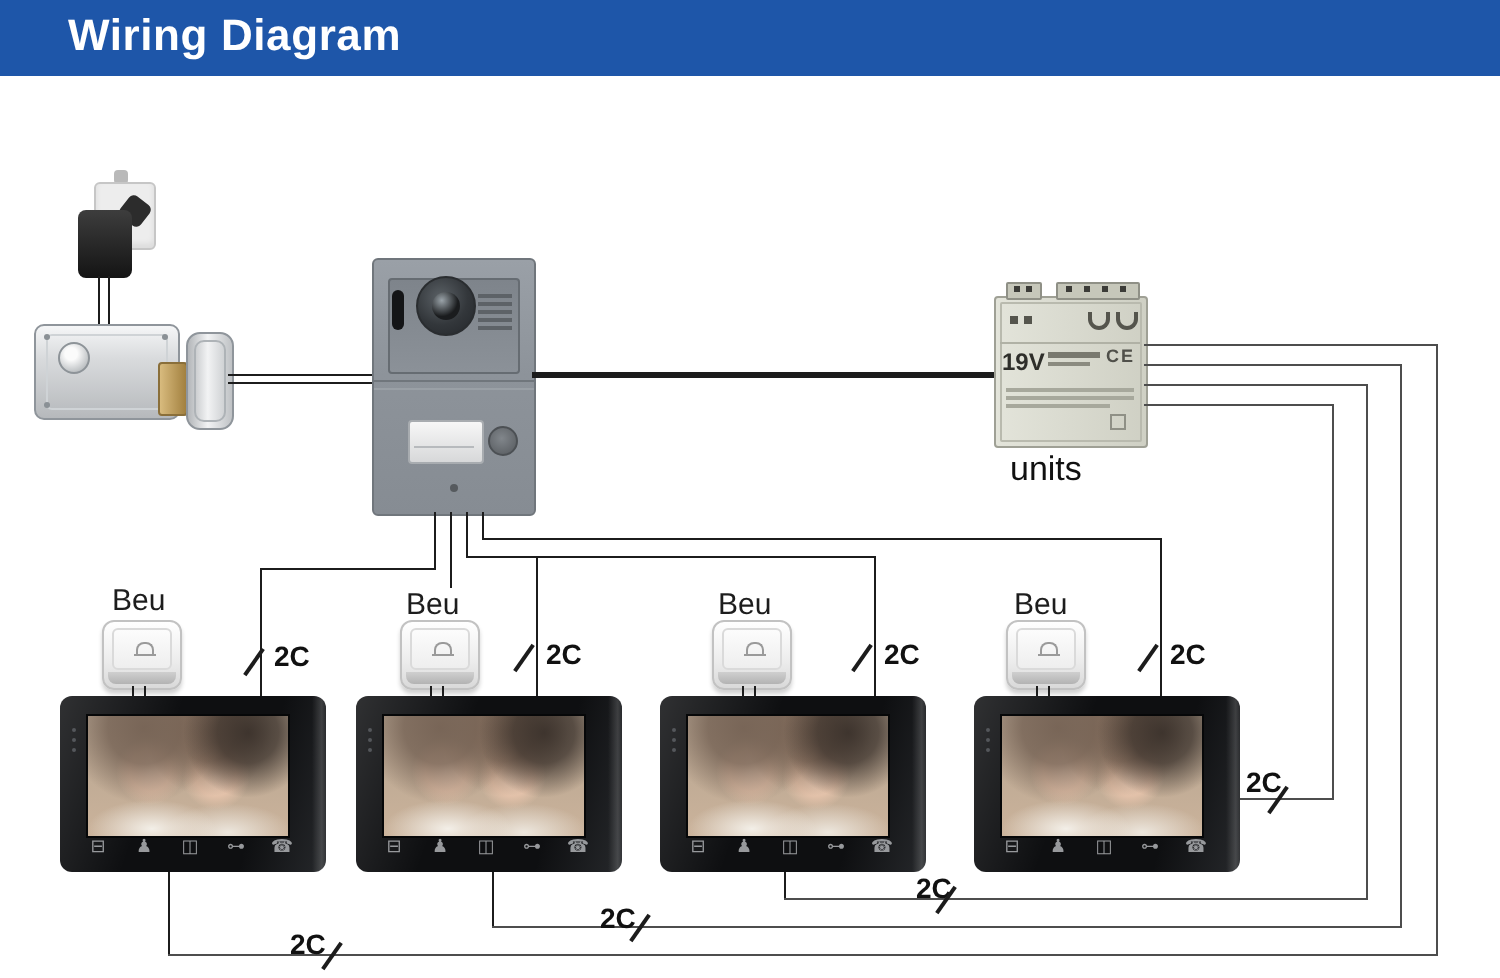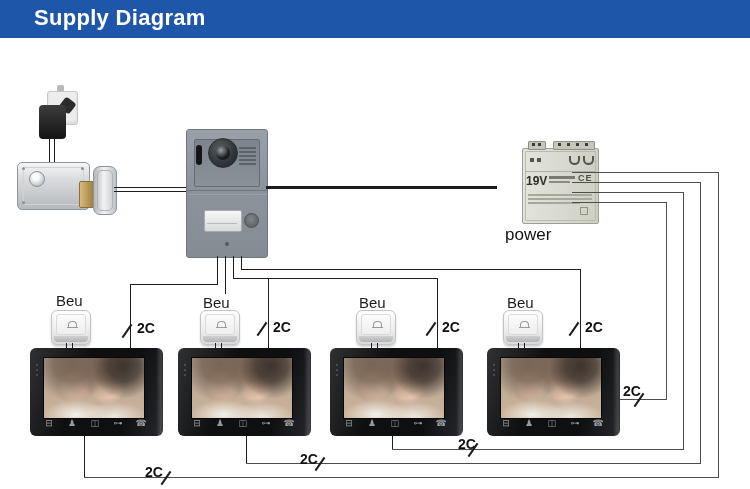--- a/index.html
+++ b/index.html
@@ -33,21 +33,21 @@
   .station-slot{left:9px;top:15px;width:6px;height:20px;background:#141517;border-radius:3px;}
   .station-cam{left:21px;top:8px;width:28px;height:28px;border-radius:50%;background:radial-gradient(circle at 40% 35%,#5a6065 0%,#33373b 55%,#23262a 100%);border:1px solid #2a2d30;}
   .station-lens{left:7px;top:7px;width:14px;height:14px;border-radius:50%;background:radial-gradient(circle at 35% 30%,#9aa3a9 0%,#1a1c1e 60%);}
   .grille-line{position:absolute;left:52px;width:17px;height:2px;background:#5d6267;}
   .station-seam{position:absolute;left:0;width:100%;height:1px;background:#70767c;}
   .station-btn{left:17px;top:80px;width:36px;height:20px;background:linear-gradient(180deg,#f7f7f7,#d7d8d9);border:1px solid #a8acb0;border-radius:2px;}
   .station-btn-line{left:2px;top:12px;width:30px;height:1px;background:#b7babd;position:absolute;}
   .station-spk{left:57px;top:83px;width:13px;height:13px;border-radius:50%;background:radial-gradient(circle at 45% 40%,#81868b,#55595d);border:1px solid #4c5054;}
   .station-hole{left:38px;top:112px;width:4px;height:4px;border-radius:50%;background:#565a5e;}
   
-  .psu{left:522px;top:148px;width:75px;height:74px;background:linear-gradient(90deg,#e3e4da,#cfd0c4);border:1px solid #9fa095;border-radius:2px;}
+  .psu{left:497px;top:148px;width:75px;height:74px;background:linear-gradient(90deg,#e3e4da,#cfd0c4);border:1px solid #9fa095;border-radius:2px;}
   .psu-panel{left:2px;top:2px;width:69px;height:68px;border:1px solid #b9baae;border-radius:1px;}
   .psu-term{position:absolute;background:#c6c7ba;border:1px solid #8f9086;border-radius:1px;height:7px;top:-8px;}
   .psu-dot{position:absolute;top:1px;width:3px;height:3px;background:#3c3c38;}
   .uclamp{position:absolute;width:7px;height:7px;border:2px solid #55554d;border-top:none;border-radius:0 0 6px 6px;top:7px;}
   .psu-sq{position:absolute;top:9px;width:4px;height:4px;background:#55554d;}
   .psu-divider{left:2px;top:22px;width:70px;height:1px;background:#b0b1a5;}
   .psu-v{left:3px;top:25px;font-size:12px;font-weight:bold;color:#2e2e2a;}
   .psu-bar{position:absolute;background:#79796f;}
   .psu-ce{left:55px;top:24px;font-size:9px;font-weight:bold;color:#50504a;letter-spacing:1px;}
   .psu-caption{left:505px;top:225px;font-size:17px;color:#111;}
@@ -74,21 +74,21 @@
       radial-gradient(ellipse 32% 24% at 70% 97%, #ece6dd 0%, rgba(236,230,221,0) 100%),
       linear-gradient(180deg,#b2a18f 0%,#c1ac96 55%,#cbb39b 100%);}
   .mi{position:absolute;top:70px;width:14px;text-align:center;font-size:9px;color:#97999c;}
 </style>
 </head>
 <body>
 
 <div id="canvas">
 
   <div class="abs topbar"></div>
-  <div class="abs topbar-title">Supply Diagram</div>
+  <div class="abs topbar-title">Wiring Diagram</div>
 
   <div class="abs outlet-pin"></div>
   <div class="abs outlet"></div>
   <div class="abs adapter-neck"></div>
   <div class="abs adapter"></div>
   <div class="wb" style="left:49px;top:138px;width:1.4px;height:25px;"></div>
   <div class="wb" style="left:54px;top:138px;width:1.4px;height:25px;"></div>
 
   <div class="abs lock-body">
     <div class="abs lock-face"></div>
@@ -159,21 +159,21 @@
     <div class="abs psu-divider"></div>
     <div class="abs psu-v">19V</div>
     <div class="psu-bar" style="left:26px;top:27px;width:26px;height:2.5px;"></div>
     <div class="psu-bar" style="left:26px;top:32px;width:21px;height:2px;background:#8b8b80;"></div>
     <div class="abs psu-ce">CE</div>
     <div class="psu-bar" style="left:5px;top:45px;width:64px;height:1.5px;background:#a7a89c;"></div>
     <div class="psu-bar" style="left:5px;top:49px;width:64px;height:1.5px;background:#a7a89c;"></div>
     <div class="psu-bar" style="left:5px;top:53px;width:52px;height:1.5px;background:#a7a89c;"></div>
     <div class="psu-bar" style="left:57px;top:58px;width:6px;height:6px;background:none;border:1px solid #8f9086;"></div>
   </div>
-  <div class="abs psu-caption">power</div>
+  <div class="abs psu-caption">units</div>
 
   <div class="wg" style="left:572px;top:172px;width:147px;height:1.4px;"></div>
   <div class="wg" style="left:718px;top:172px;width:1.4px;height:306px;"></div>
   <div class="wg" style="left:84px;top:477px;width:635px;height:1.4px;"></div>
   <div class="wg" style="left:572px;top:182px;width:129px;height:1.4px;"></div>
   <div class="wg" style="left:700px;top:182px;width:1.4px;height:282px;"></div>
   <div class="wg" style="left:246px;top:463px;width:455px;height:1.4px;"></div>
   <div class="wg" style="left:572px;top:192px;width:112px;height:1.4px;"></div>
   <div class="wg" style="left:683px;top:192px;width:1.4px;height:258px;"></div>
   <div class="wg" style="left:392px;top:449px;width:292px;height:1.4px;"></div>

